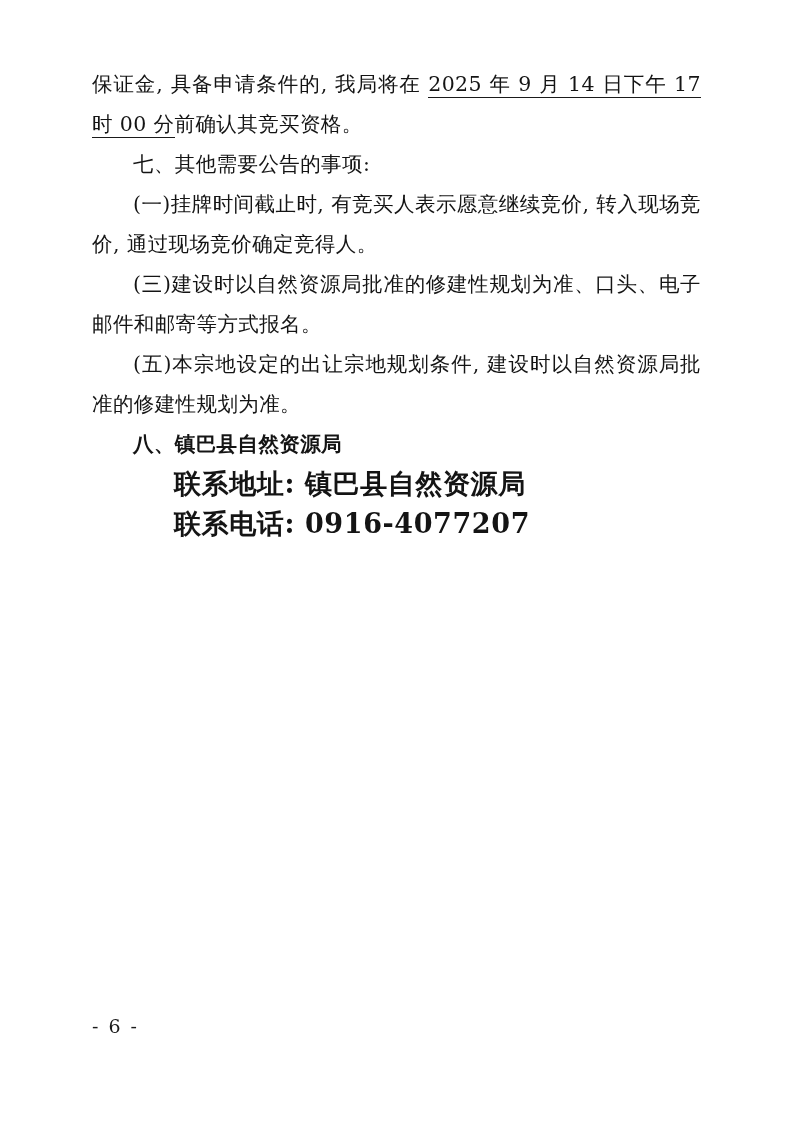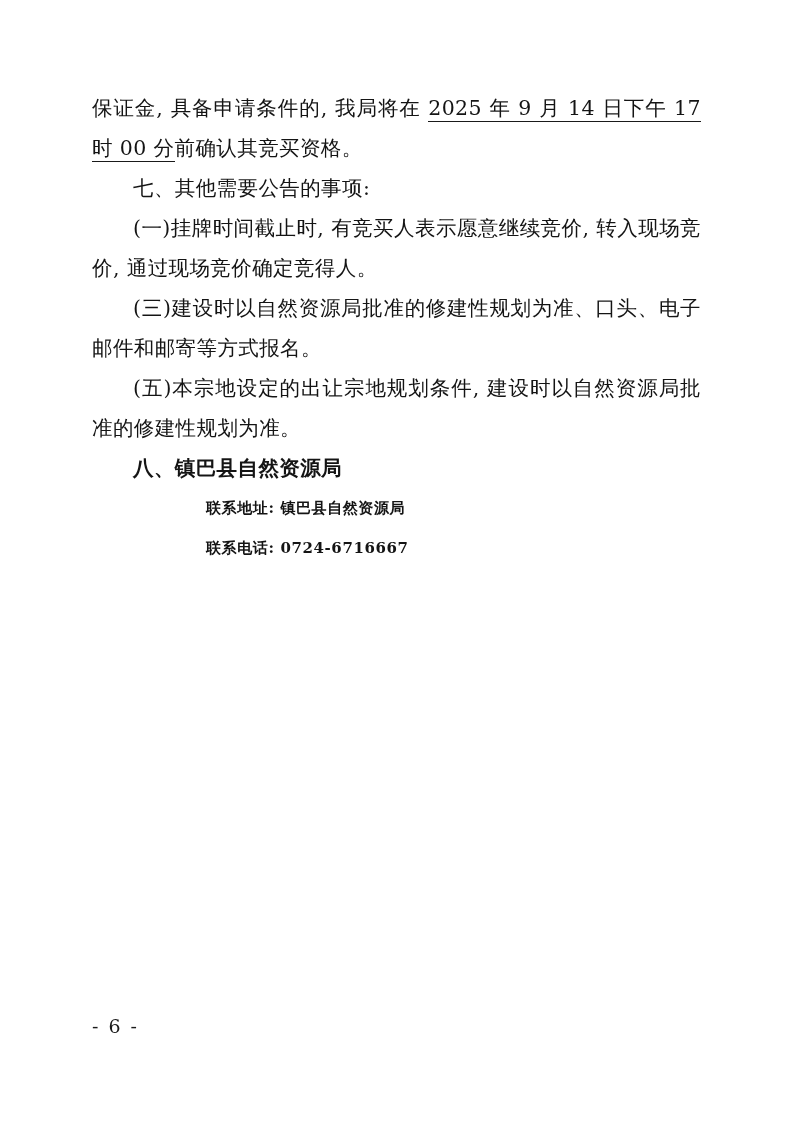--- a/index.html
+++ b/index.html
@@ -14,21 +14,21 @@
     color: #1a1a1a;
     position: relative;
     overflow: hidden;
   }
   .page {
     position: absolute;
     left: 0; top: 0;
     width: 793px;
     height: 1121px;
     box-sizing: border-box;
-    padding: 88px 92px 0 92px;
+    padding: 64px 92px 0 92px;
   }
   .doc-body {
     font-size: 20.5px;
     line-height: 40px;
     letter-spacing: 0.4px;
     text-align: justify;
     color: #141414;
   }
   .para {
     margin: 0 0 0 0;
@@ -38,24 +38,24 @@
     text-indent: 41px;
   }
   .u {
     border-bottom: 1.3px solid #1a1a1a;
     padding-bottom: 1px;
   }
   .contact-block {
     margin-top: 0px;
   }
   .contact-line {
-    font-size: 15px;
+    font-size: 27px;
     line-height: 40px;
     font-weight: bold;
-    margin-left: 114px;
+    margin-left: 82px;
     letter-spacing: 0.6px;
   }
   .contact-line .val {
     font-weight: bold;
   }
   .bold {
     font-weight: bold;
   }
   .page-number {
     position: absolute;
@@ -103,20 +103,20 @@
       <span>八、镇巴县自然资源局</span>
     </p>
 
     <div class="contact-block">
       <div class="contact-line">
         <span>联系地址:</span>
         <span class="val">镇巴县自然资源局</span>
       </div>
       <div class="contact-line">
         <span>联系电话:</span>
-        <span class="val">0724-6716667</span>
+        <span class="val">0916-4077207</span>
       </div>
     </div>
 
   </div>
 
   <div class="page-number">- 6 -</div>
 </div>
 
 </body></html>

